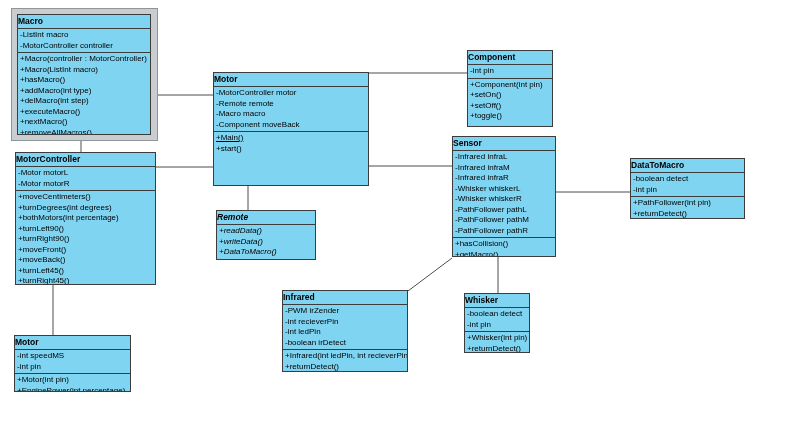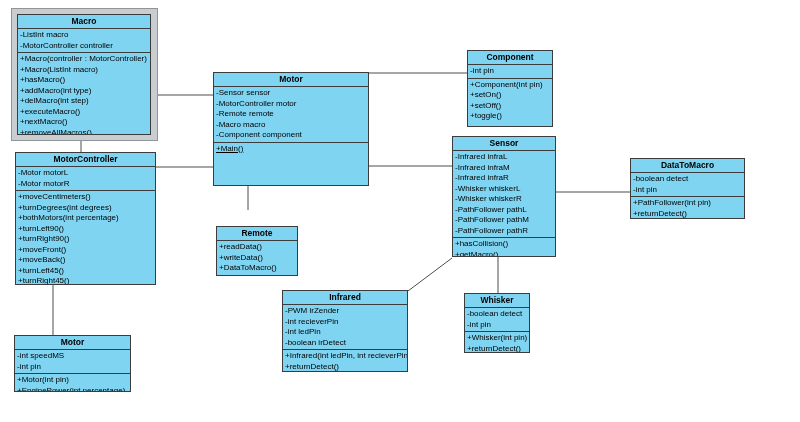--- a/index.html
+++ b/index.html
@@ -22,21 +22,20 @@
     position: absolute;
     background: #7fd4f2;
     border: 1px solid #3c3c3c;
     color: #000;
     font-size: 8px;
     overflow: hidden;
   }
   .uml-title {
     font-weight: bold;
     font-size: 8.5px;
-    text-align: center;
     height: 13px;
     line-height: 13px;
     white-space: nowrap;
     overflow: hidden;
   }
   .uml-section {
     border-top: 1px solid #3c3c3c;
     padding: 1px 2px 1px 2px;
   }
   .uml-row {
@@ -105,31 +104,31 @@
         <div class="uml-row">-int pin</div>
       </div>
       <div class="uml-section">
         <div class="uml-row">+Motor(int pin)</div>
         <div class="uml-row">+EnginePower(int percentage)</div>
       </div>
     </div>
     <div class="uml-class" style="left: 213px; top: 72px; width: 156px; height: 114px; background: rgb(127, 212, 242); border-color: rgb(60, 60, 60);">
       <div class="uml-title">Motor</div>
       <div class="uml-section">
-        <div class="uml-row">-Sensor sensor</div>
         <div class="uml-row">-MotorController motor</div>
         <div class="uml-row">-Remote remote</div>
         <div class="uml-row">-Macro macro</div>
-        <div class="uml-row">-Component component</div>
+        <div class="uml-row">-Component moveBack</div>
       </div>
       <div class="uml-section">
         <div class="uml-row static-member">+Main()</div>
+        <div class="uml-row">+start()</div>
       </div>
     </div>
-    <div class="uml-class" style="left: 216px; top: 226px; width: 82px; height: 50px; background: rgb(127, 212, 242); border-color: rgb(60, 60, 60);">
+    <div class="uml-class" style="left: 216px; top: 210px; width: 100px; height: 50px; background: rgb(127, 212, 242); border-color: rgb(60, 60, 60); font-style: italic;">
       <div class="uml-title">Remote</div>
       <div class="uml-section">
         <div class="uml-row">+readData()</div>
         <div class="uml-row">+writeData()</div>
         <div class="uml-row">+DataToMacro()</div>
       </div>
     </div>
     <div class="uml-class" style="left: 467px; top: 50px; width: 86px; height: 77px; background: rgb(127, 212, 242); border-color: rgb(60, 60, 60);">
       <div class="uml-title">Component</div>
       <div class="uml-section">

